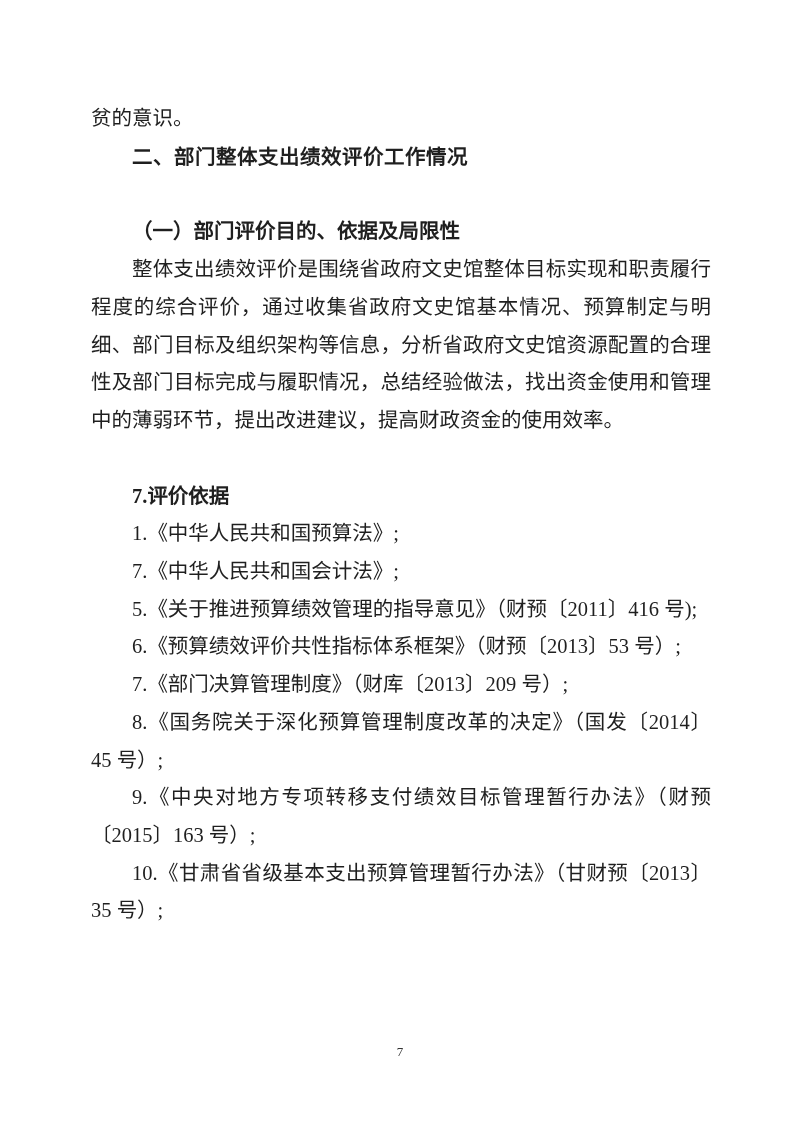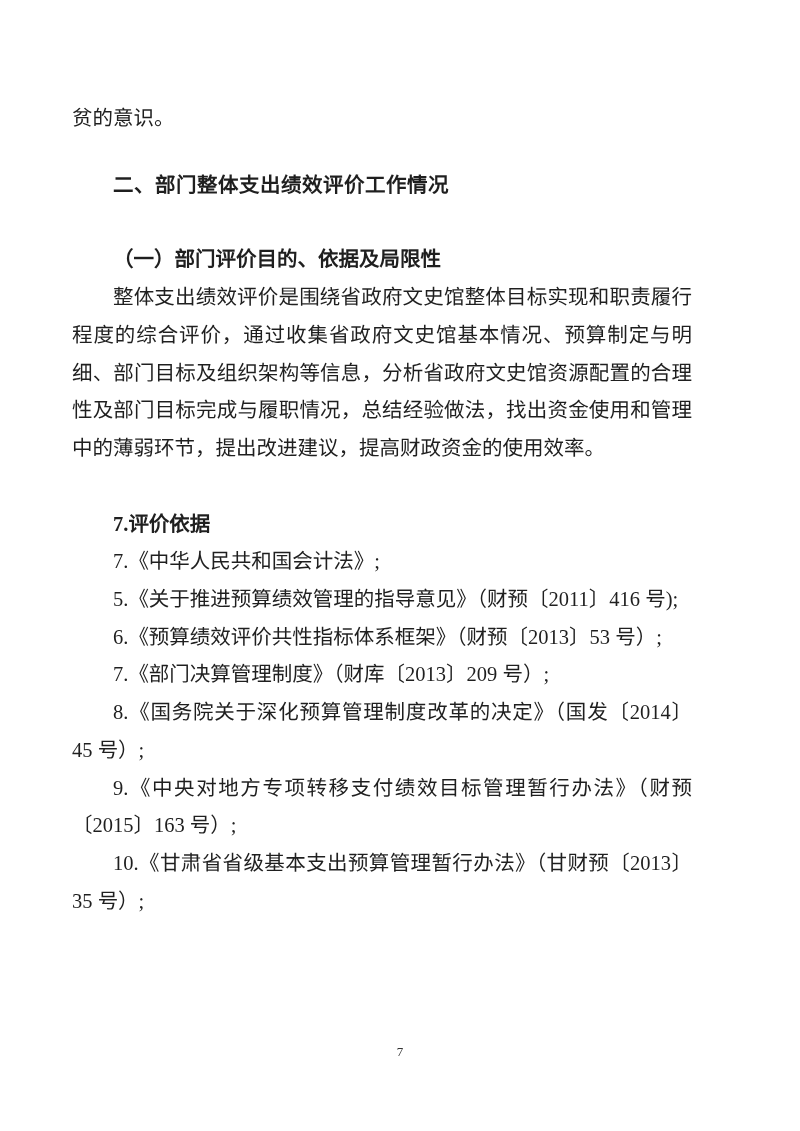--- a/index.html
+++ b/index.html
@@ -11,41 +11,40 @@
     position: relative;
     width: 800px;
     height: 1131px;
     background: #ffffff;
     overflow: hidden;
     font-family: "Liberation Serif", "DejaVu Serif", serif;
     color: #1f1f1f;
   }
   .content {
     position: absolute;
-    left: 72px;
+    left: 91px;
     top: 100px;
     width: 620px;
     font-size: 20.5px;
     line-height: 37.7px;
     text-align: justify;
     text-justify: inter-ideograph;
   }
   .content p {
     margin: 0;
     padding: 0;
     text-indent: 2em;
   }
   p.cont {
     text-indent: 0;
   }
   p.h-section {
     font-weight: bold;
     font-family: "Liberation Sans", "DejaVu Sans", sans-serif;
     letter-spacing: 0.5px;
-    margin-top: 28px;
   }
   p.h-sub, p.h-point {
     font-weight: bold;
     margin-top: 38px;
   }
   .pageno {
     position: absolute;
     top: 1042px;
     left: 0;
     width: 100%;
@@ -64,20 +63,21 @@
 
     <p class="h-section">二、部门整体支出绩效评价工作情况</p>
 
     <p class="h-sub">（一）部门评价目的、依据及局限性</p>
 
 
     <p class="body">整体支出绩效评价是围绕省政府文史馆整体目标实现和职责履行程度的综合评价，通过收集省政府文史馆基本情况、预算制定与明细、部门目标及组织架构等信息，分析省政府文史馆资源配置的合理性及部门目标完成与履职情况，总结经验做法，找出资金使用和管理中的薄弱环节，提出改进建议，提高财政资金的使用效率。</p>
 
     <p class="h-point">7.评价依据</p>
 
+    <p class="body">1.《中华人民共和国预算法》;</p>
     <p class="body">7.《中华人民共和国会计法》;</p>
     <p class="body">5.《关于推进预算绩效管理的指导意见》（财预〔2011〕416 号);</p>
     <p class="body">6.《预算绩效评价共性指标体系框架》（财预〔2013〕53 号）;</p>
     <p class="body">7.《部门决算管理制度》（财库〔2013〕209 号）;</p>
     <p class="body">8.《国务院关于深化预算管理制度改革的决定》（国发〔2014〕45 号）;</p>
     <p class="body">9.《中央对地方专项转移支付绩效目标管理暂行办法》（财预〔2015〕163 号）;</p>
     <p class="body">10.《甘肃省省级基本支出预算管理暂行办法》（甘财预〔2013〕35 号）;</p>
   </div>
 
   <div class="pageno">7</div>

